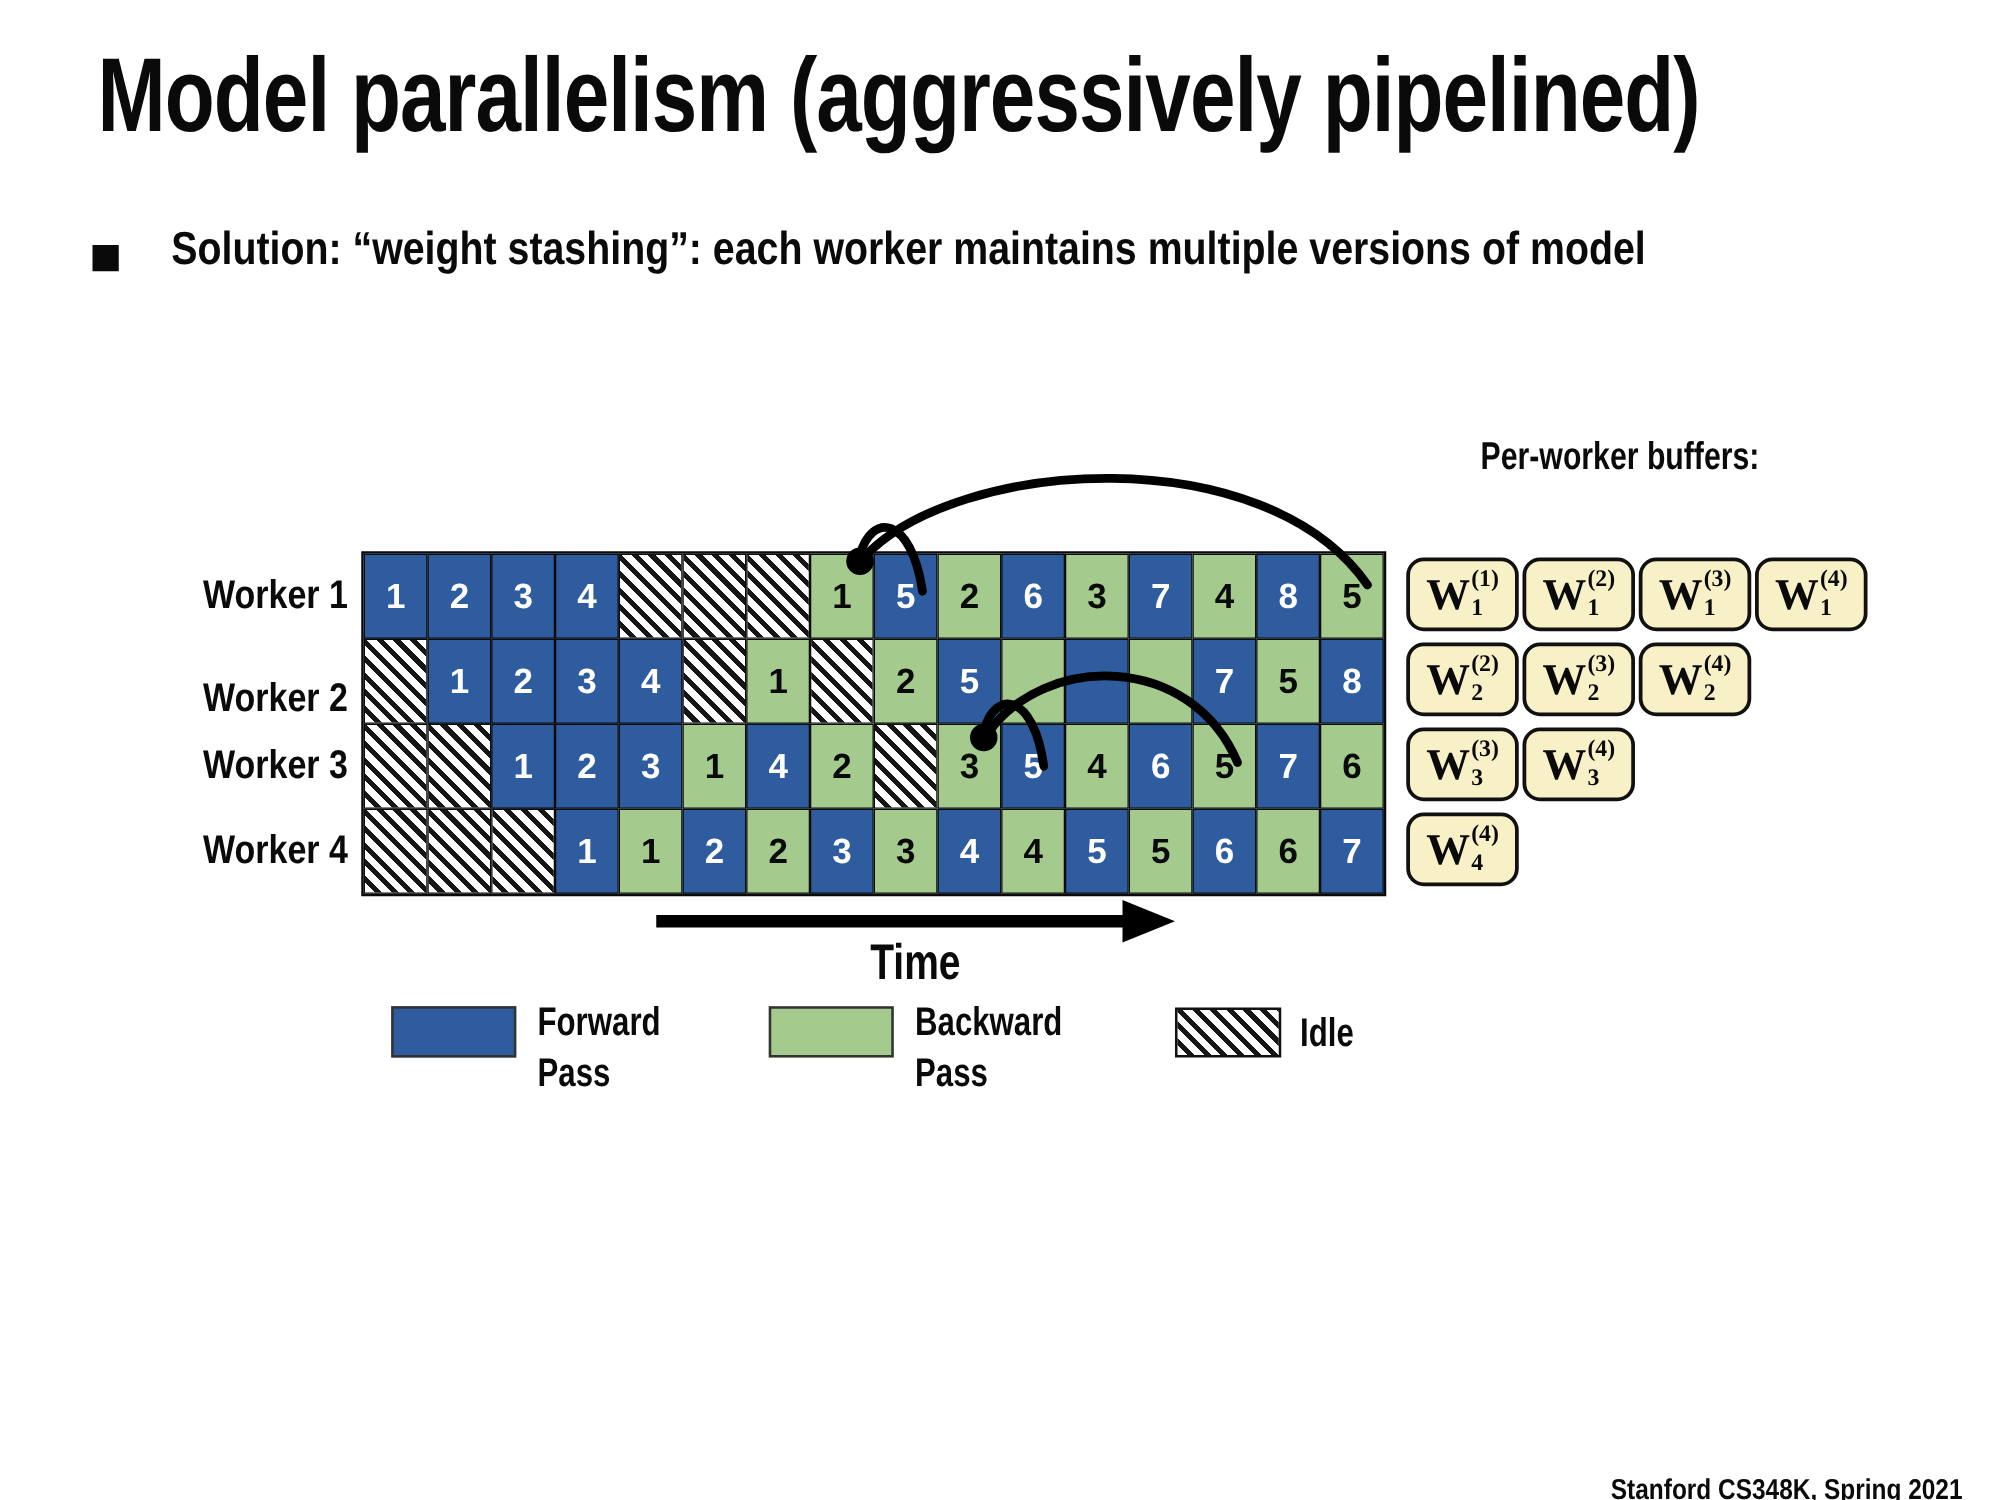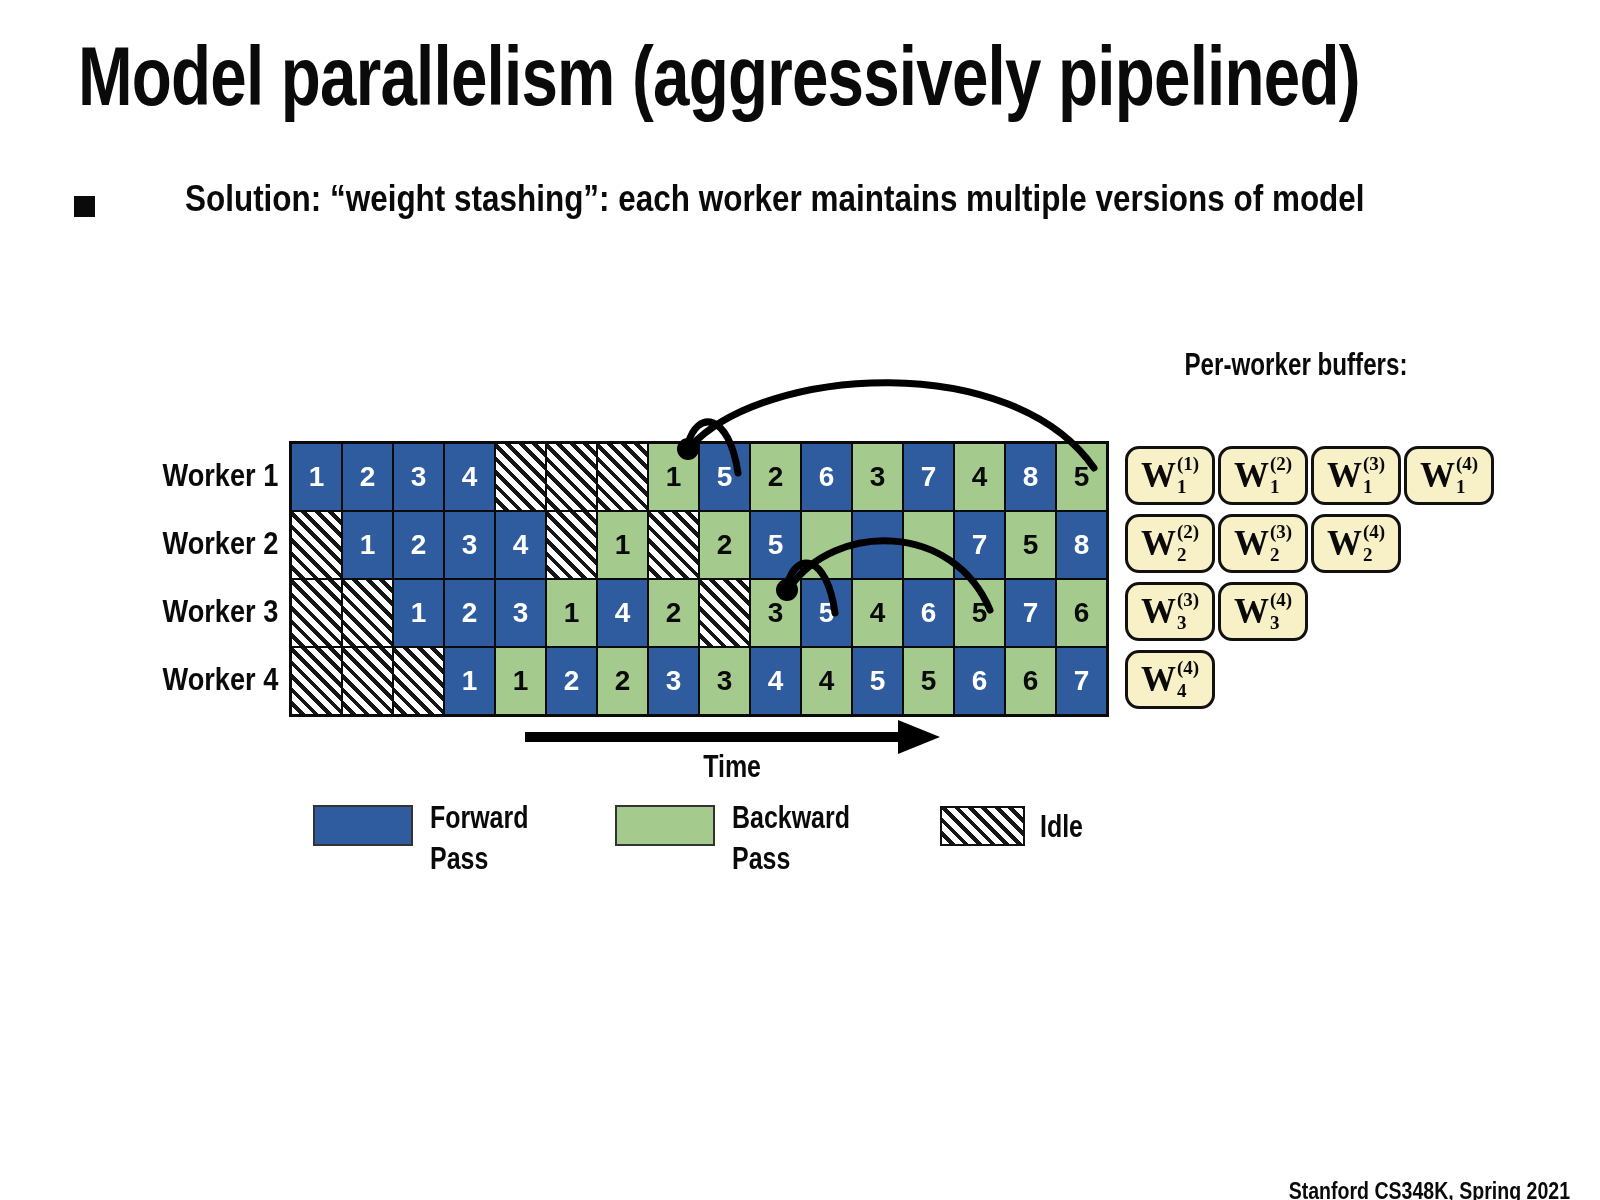--- a/index.html
+++ b/index.html
@@ -5,21 +5,21 @@
   html,body{margin:0;padding:0;background:#888;}
   .slide{position:relative;width:1600px;height:1200px;background:#ffffff;overflow:hidden;
          font-family:"Liberation Sans",sans-serif;color:#0a0a0a;}
   .cond{display:inline-block;transform:scaleX(0.78);transform-origin:0 50%;white-space:nowrap;}
   .condc{transform-origin:50% 50%;}
   .condr{transform-origin:100% 50%;}
 
   .title{position:absolute;left:78px;top:28px;font-size:84px;font-weight:bold;letter-spacing:-1px;}
 
   .bullet-sq{position:absolute;left:74px;top:196px;width:21px;height:21px;background:#0a0a0a;}
-  .bullet-line{position:absolute;left:137px;font-size:37px;font-weight:bold;margin-left:48px;}
+  .bullet-line{position:absolute;left:137px;font-size:37px;font-weight:bold;}
   .bl1{top:178px;} .bl2{top:233px;}
 
   .buf-header{position:absolute;left:1110px;top:345px;width:372px;text-align:center;
               font-size:31px;font-weight:bold;line-height:40px;}
 
   
   .grid{position:absolute;left:289px;top:441px;display:grid;
         grid-template-columns:repeat(16,51px);grid-auto-rows:68px;
         border:2.5px solid #0a0a0a;background:#fff;}
   .cell{display:flex;align-items:center;justify-content:center;box-sizing:border-box;
@@ -34,21 +34,21 @@
   .bufbox{position:absolute;width:90px;height:59px;background:#f8f0c6;border:3.5px solid #111;
           border-radius:14px;display:flex;align-items:center;justify-content:center;
           font-family:"Liberation Serif",serif;font-weight:bold;box-sizing:border-box;}
   .bw{font-size:35px;line-height:1;}
   .ss{display:inline-flex;flex-direction:column;margin-left:1px;font-size:19px;line-height:0.95;}
   .ss .sup{transform:translateY(-2px);} .ss .sub{transform:translateY(2px);}
 
   .overlay{position:absolute;left:0;top:0;pointer-events:none;}
 
   .time-label{position:absolute;left:525px;top:748px;width:415px;text-align:center;
-              font-size:32px;font-weight:bold;}
+              font-size:40px;font-weight:bold;}
 
   .swatch{position:absolute;width:100px;height:41px;box-sizing:border-box;border:2px solid #333;}
   .sw-f{background:#2e5c9e;} .sw-b{background:#a5ca8e;}
   .sw-i{background:repeating-linear-gradient(45deg,#ffffff 0 5.5px,#161616 5.5px 9.5px);border-color:#111;}
   .leg-label{position:absolute;font-size:32px;font-weight:bold;line-height:41px;}
 
   .footer-left{position:absolute;left:40px;top:1130px;font-size:30px;font-weight:bold;}
   .footer-right{position:absolute;right:30px;top:1138px;font-size:23px;font-weight:bold;text-align:right;margin-top:40px;}
 </style>
 </head>
@@ -66,21 +66,21 @@
   </div>
 
   <div class="buf-header">
     <div><span class="cond condc">Per-worker buffers:</span></div>
   </div>
 
   <div>
       <div class="wlabel" style="top: 441px;">
         <span class="cond condr" style="transform: scaleX(0.85);">Worker 1</span>
       </div>
-      <div class="wlabel" style="top: 509px;">
+      <div class="wlabel" style="top: 509px; align-items: flex-end;">
         <span class="cond condr" style="transform: scaleX(0.85);">Worker 2</span>
       </div>
       <div class="wlabel" style="top: 577px;">
         <span class="cond condr" style="transform: scaleX(0.85);">Worker 3</span>
       </div>
       <div class="wlabel" style="top: 645px;">
         <span class="cond condr" style="transform: scaleX(0.85);">Worker 4</span>
       </div>
     </div>
 

